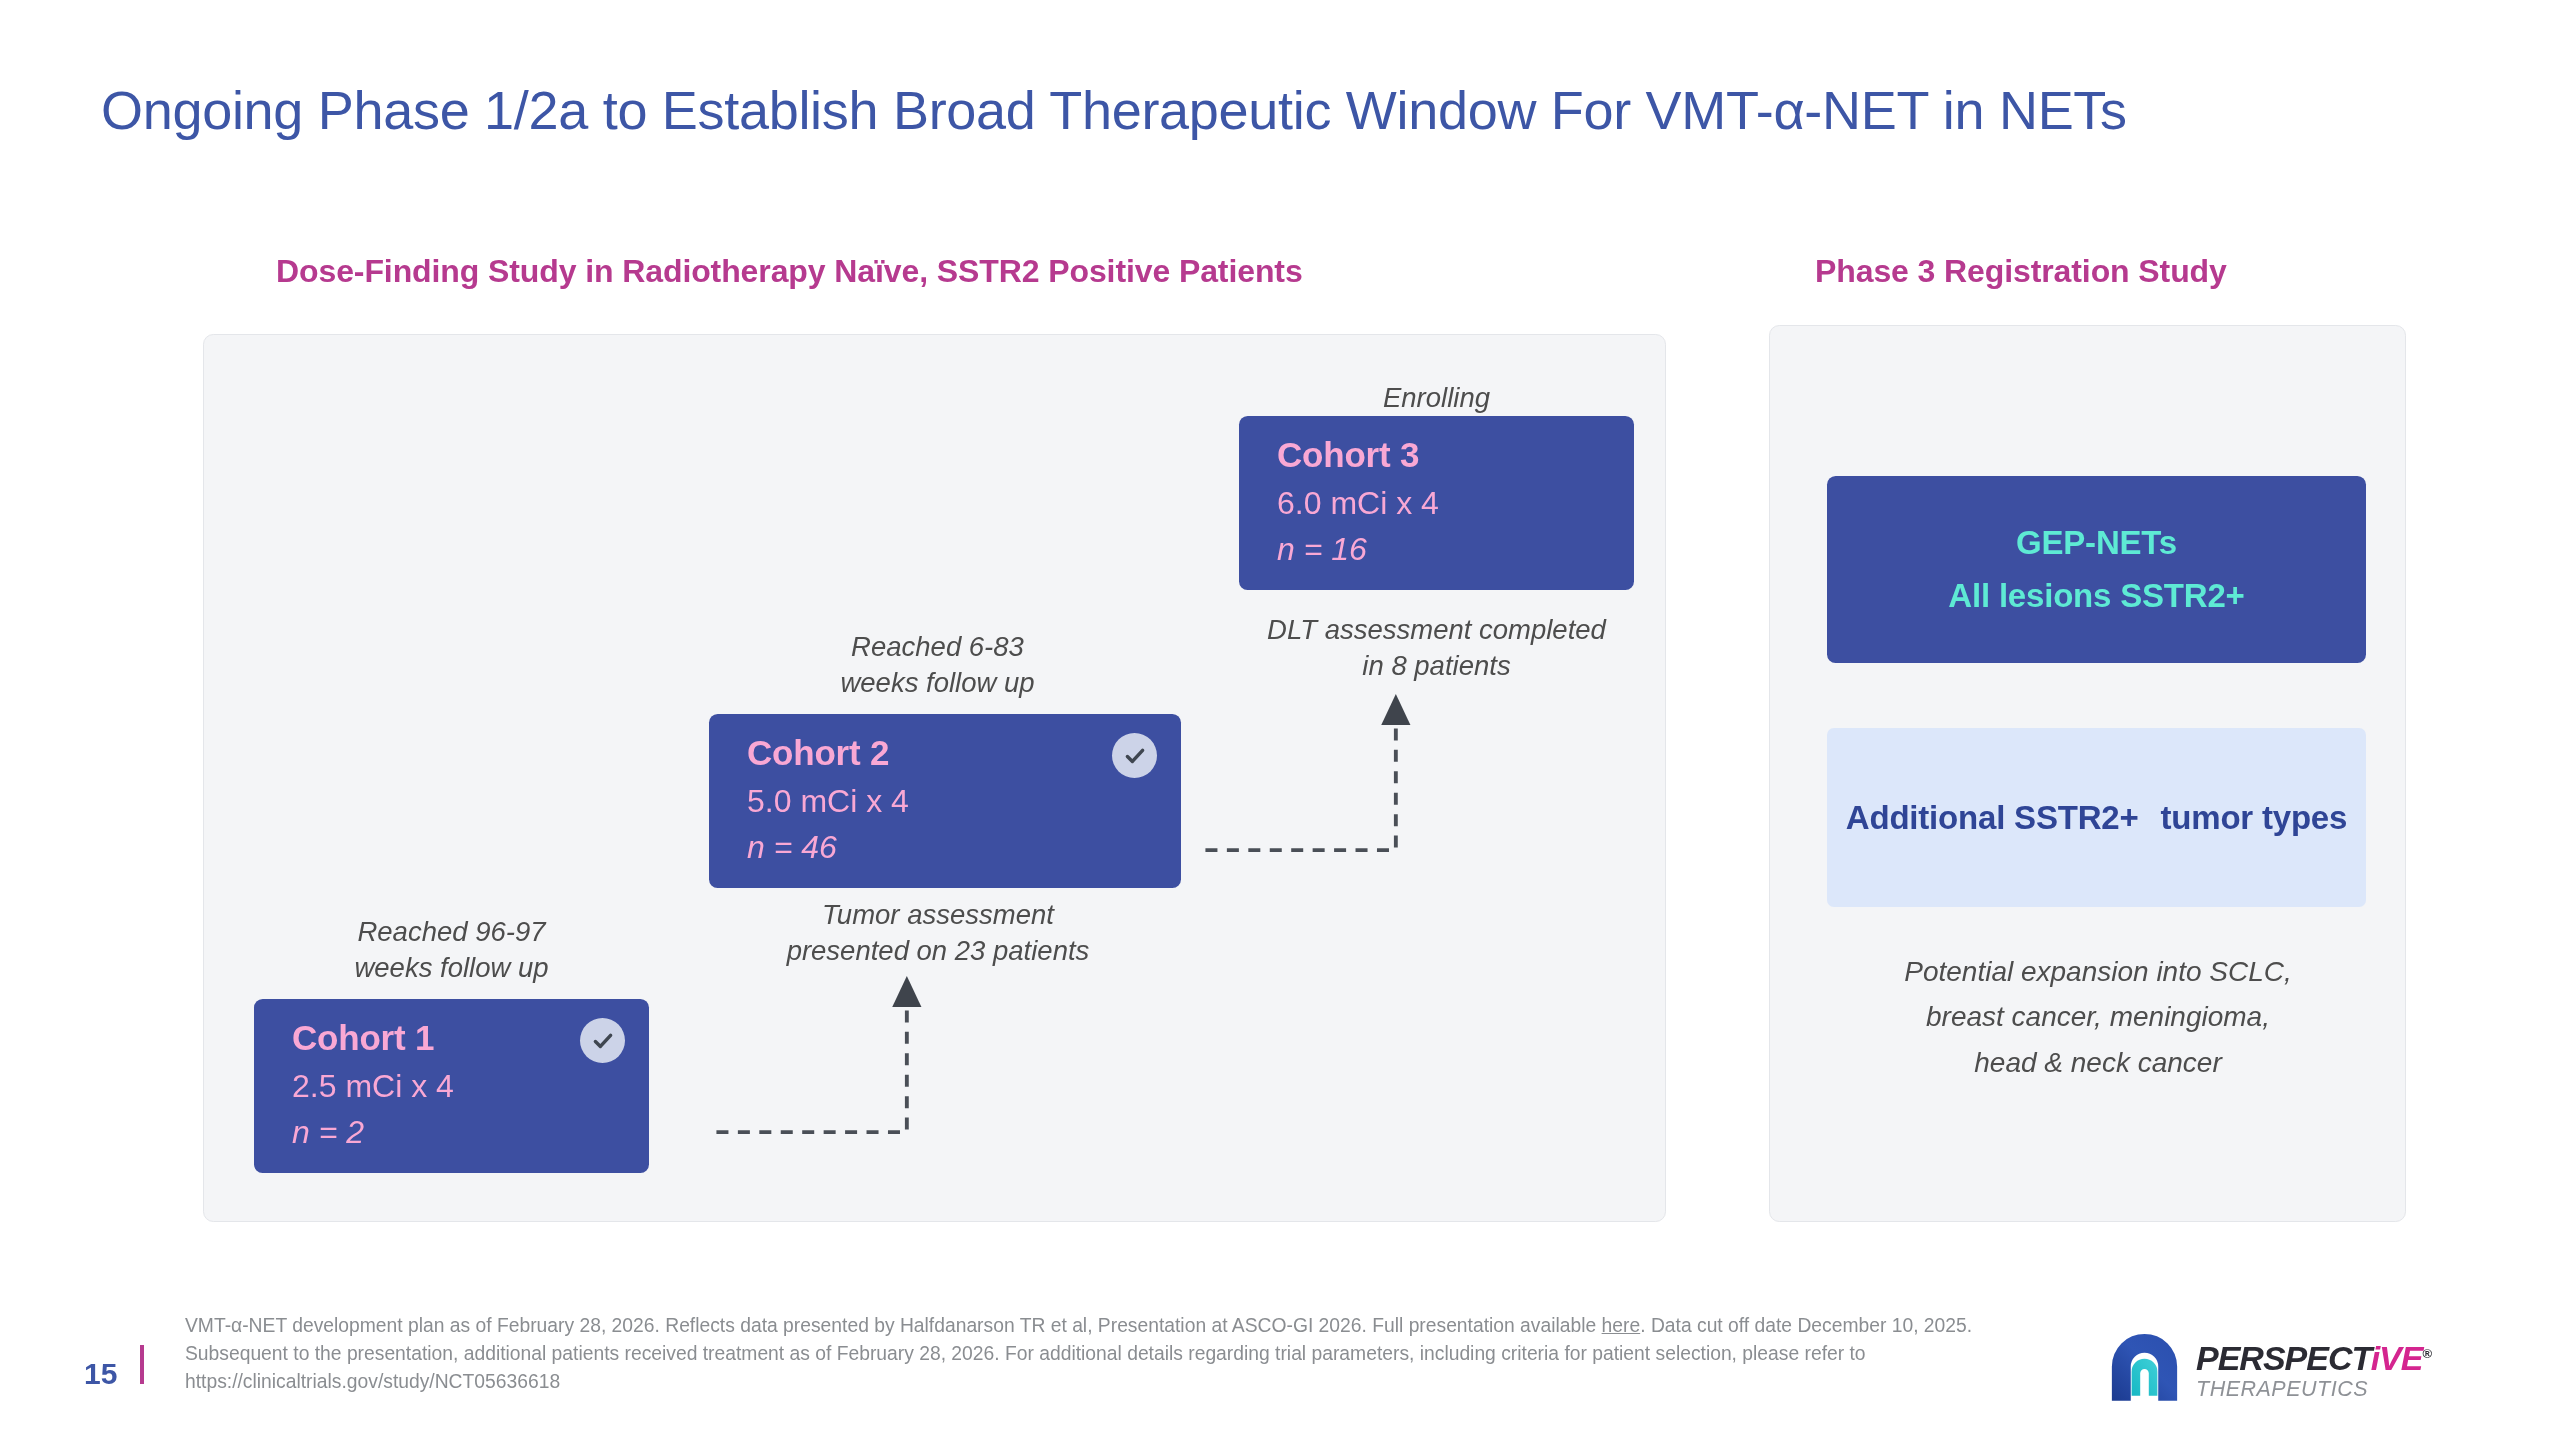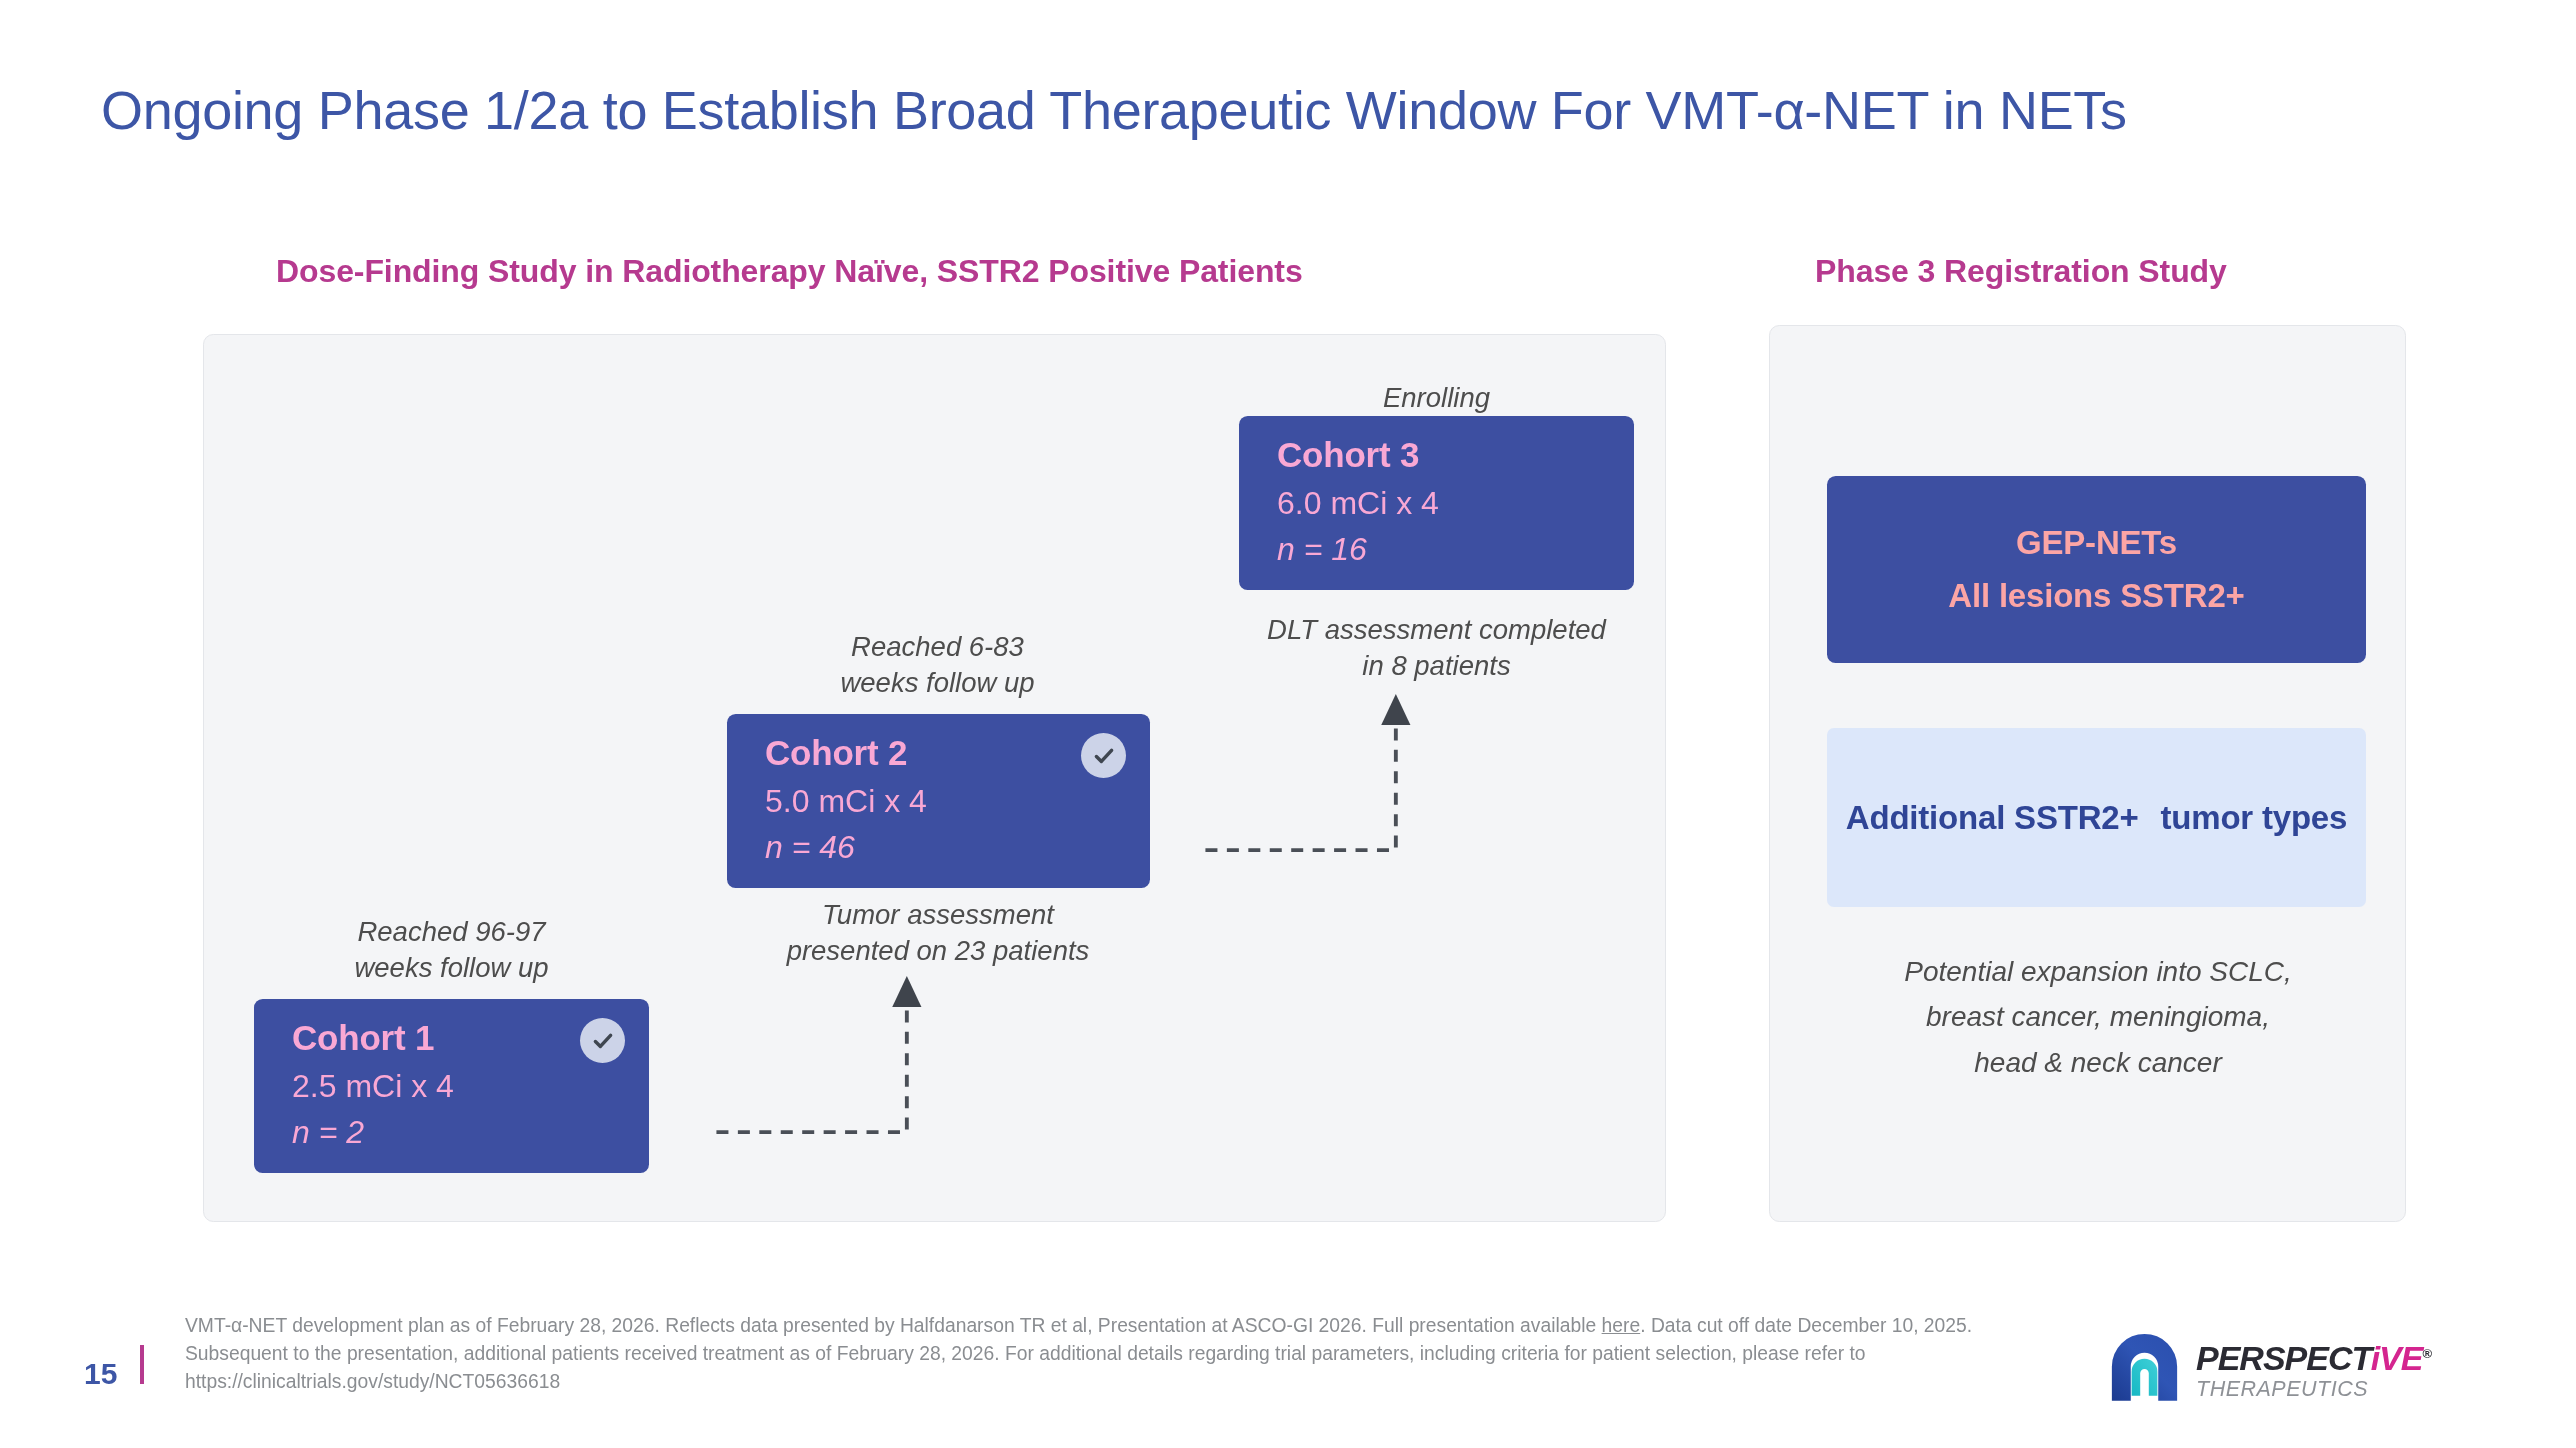--- a/index.html
+++ b/index.html
@@ -75,21 +75,21 @@
   }
   .cohort-box .c-n {
     font-size: 32px;
     font-style: italic;
     font-weight: 500;
     line-height: 1.28;
     margin-top: 5.2px;
   }
 
   .cohort1 { left: 254px;  top: 999px; width: 395px; height: 174px; }
-  .cohort2 { left: 727px;  top: 714px;  width: 423px; height: 174px; }
+  .cohort2 { left: 709px;  top: 714px;  width: 472px; height: 174px; }
   .cohort3 { left: 1239px; top: 416px;  width: 395px; height: 174px; }
 
   
   .check-badge {
     position: absolute;
     top: 19px;
     right: 24px;
     width: 45px;
     height: 45px;
     border-radius: 50%;
@@ -124,21 +124,21 @@
 
   
   .p3-box-dark {
     position: absolute;
     left: 1827px;
     top: 476px;
     width: 539px;
     height: 187px;
     background: #3d4fa1;
     border-radius: 8.6px;
-    color: #fca5a5;
+    color: #5eead4;
     display: flex;
     flex-direction: column;
     align-items: center;
     justify-content: center;
     gap: 15px;
   }
   .p3-box-dark .line {
     font-size: 33px;
     font-weight: bold;
     letter-spacing: -0.2px;

